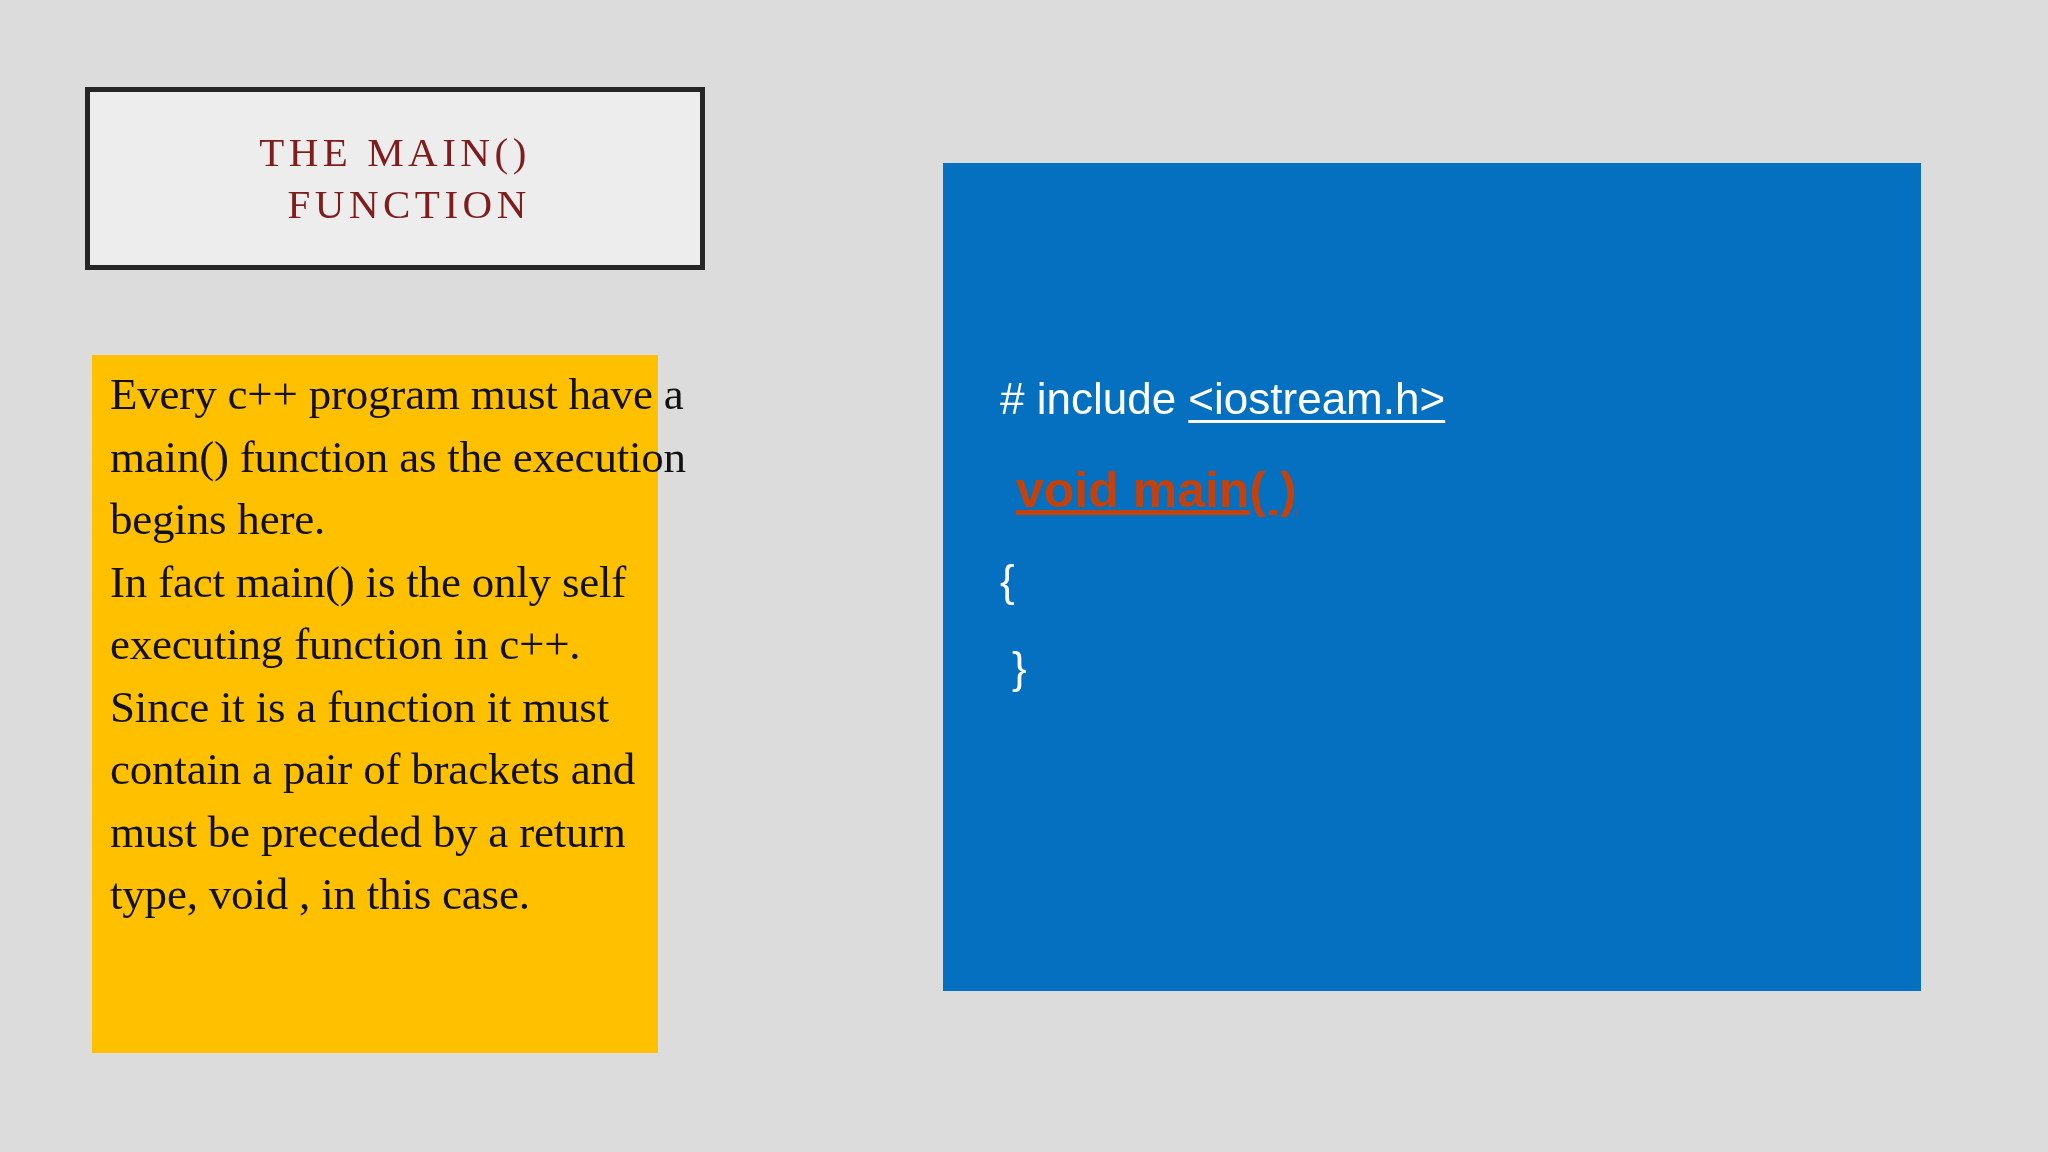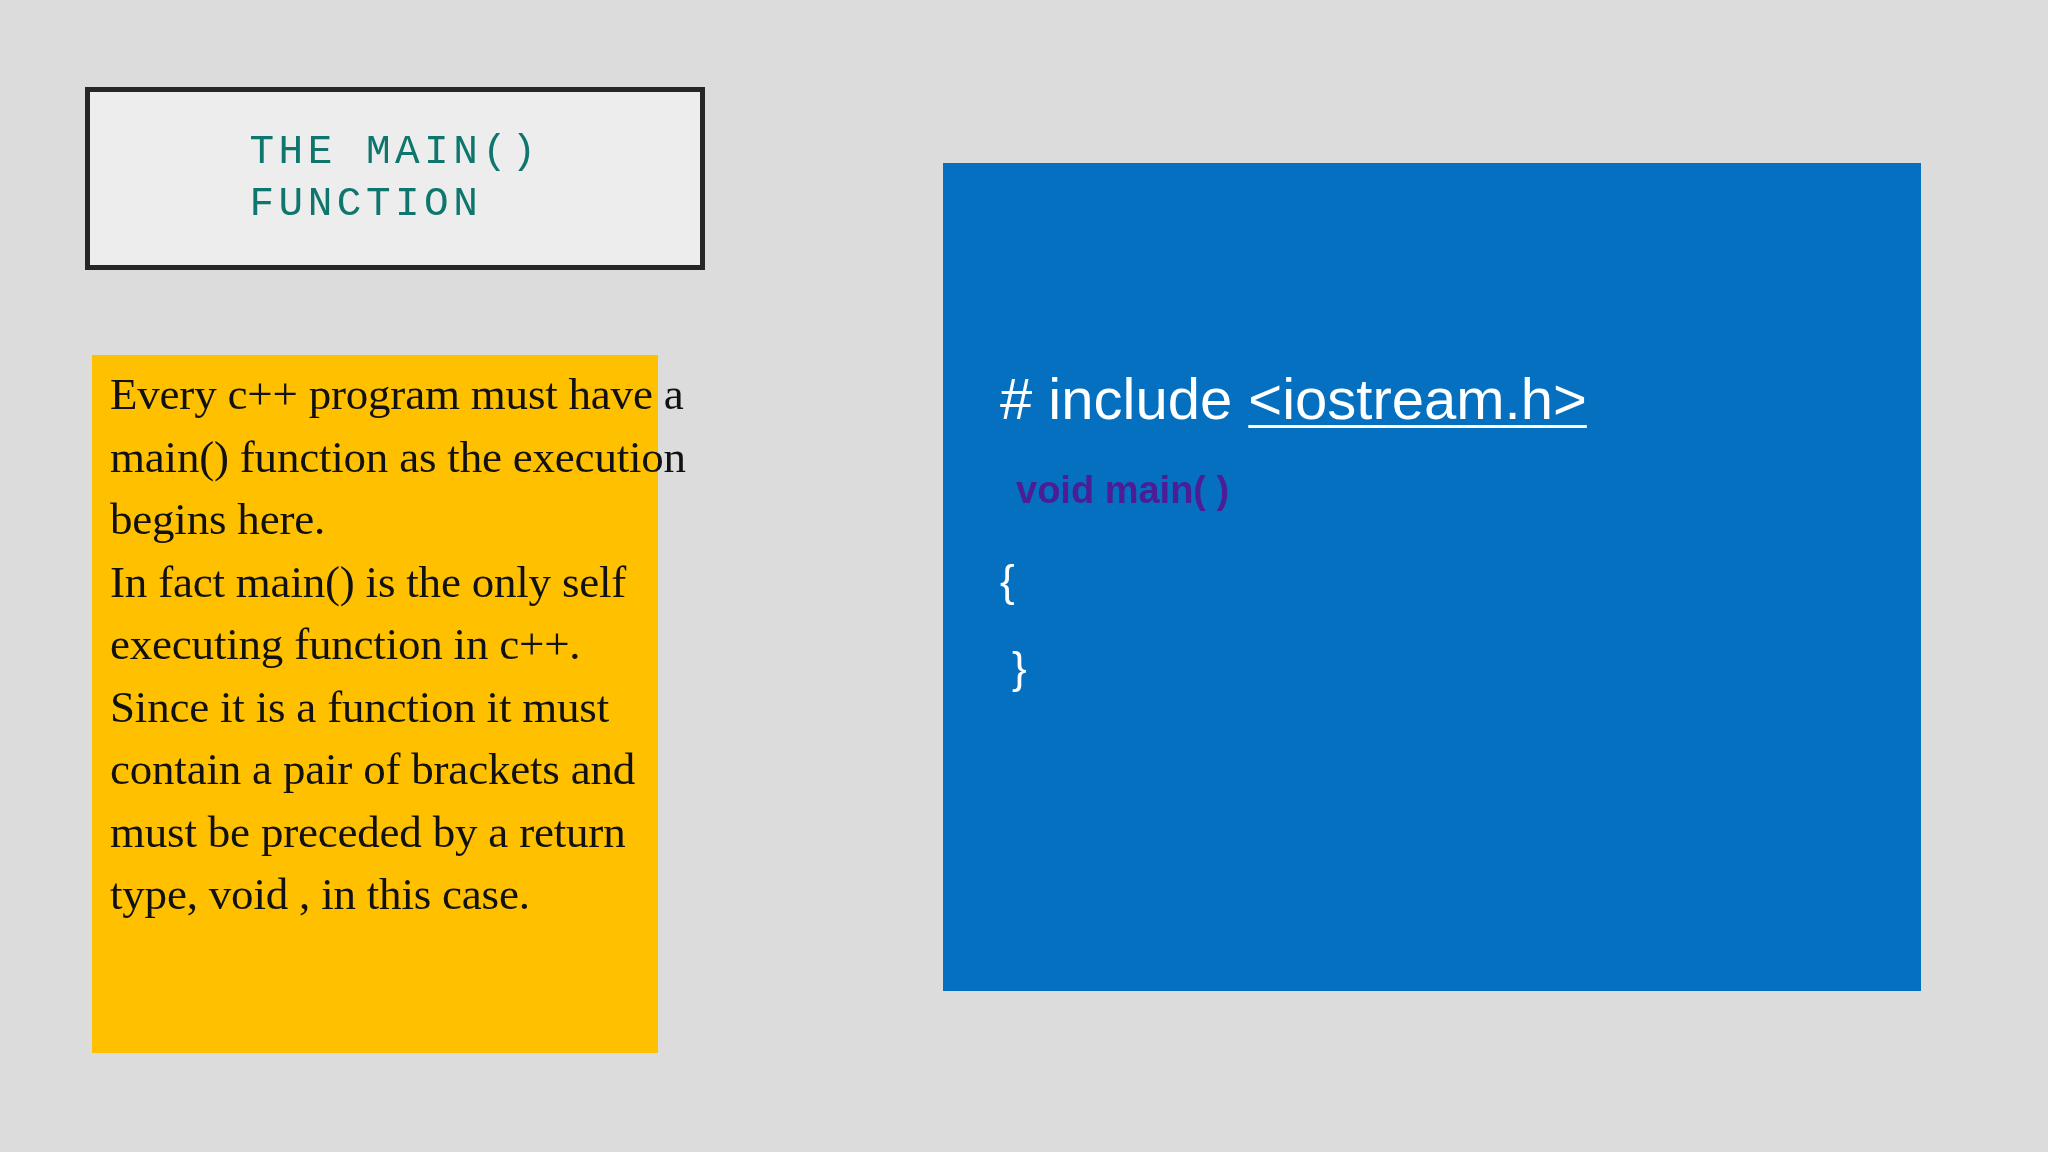--- a/index.html
+++ b/index.html
@@ -33,26 +33,26 @@
     width: 620px;
     height: 183px;
     box-sizing: border-box;
     background: #ededed;
     border: 5px solid #262626;
     display: flex;
     align-items: center;
     justify-content: center;
   }
   .title-text {
-    font-family: Liberation Mono, monospace;
+    font-family: Liberation Serif, serif;
     font-size: 41px;
     line-height: 1.25;
     letter-spacing: 4.5px;
-    color: #0f766e;
-    text-align: left;
+    color: #7f1d1d;
+    text-align: right;
     font-weight: 400;
     text-transform: uppercase;
     padding: 0 14px;
     white-space: pre-line;
   }
 
   
   .yellow-box {
     position: absolute;
     left: 92px;
@@ -91,28 +91,29 @@
     font-family: "Liberation Sans", sans-serif;
     color: #ffffff;
   }
   .code-line {
     font-size: 44px;
     line-height: 88px;
     color: #ffffff;
     white-space: pre;
   }
   .code-line.include {
-    font-size: 58px;
+    font-size: 44px;
   }
   .code-line.signature {
-    font-size: 38px;
+    font-size: 50px;
     font-weight: bold;
-    color: #4c1d95;
+    color: #c2410c;
     padding-left: 16px;
     line-height: 95px;
+    text-decoration: underline;
   }
   .code-line.brace-open {
     padding-left: 0px;
     line-height: 86px;
   }
   .code-line.statement {
     padding-left: 48px;
   }
   .code-line.brace-close {
     padding-left: 12px;

